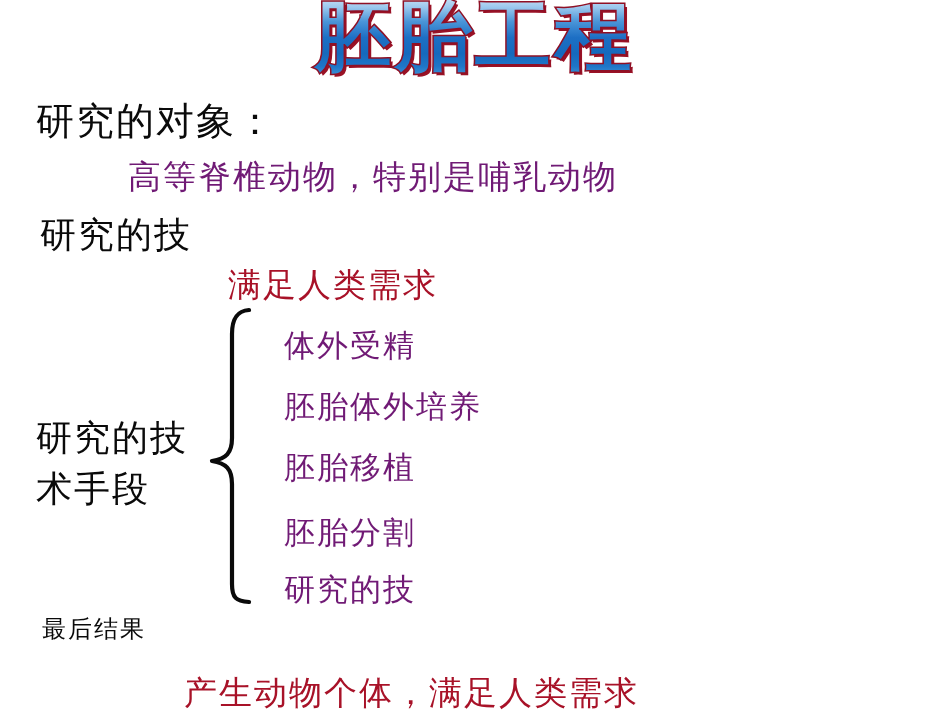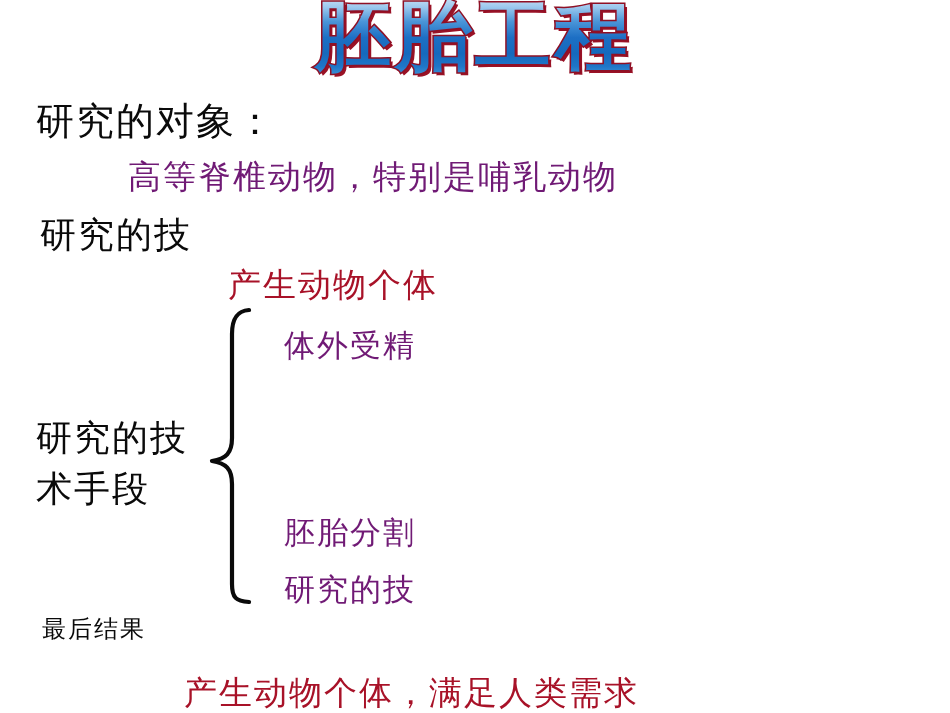--- a/index.html
+++ b/index.html
@@ -134,37 +134,39 @@
 <div id="slide">
 
   <div id="title-shadow">胚胎工程</div>
   <div id="title-outline">胚胎工程</div>
   <div id="title">胚胎工程</div>
 
   <div class="line black" id="subject-label">研究的对象：</div>
   <div class="line blue" id="subject-value">高等脊椎动物，特别是哺乳动物</div>
 
   <div class="line black" id="operate-label">研究的技</div>
-  <div class="line red" id="operate-value">产生动物个体</div>
+  <div class="line red" id="operate-value">满足人类需求</div>
 
   <div class="line black" id="tech-label">
     <div>研究的技</div>
     <div>术手段</div>
   </div>
 
   <svg id="brace" viewBox="0 0 50 300" aria-hidden="true">
     <path d="M 43 4
              C 30 5, 26 14, 26 28
              L 26 132
              C 26 147, 20 153, 6 155
              C 20 157, 26 163, 26 178
              L 26 278
              C 26 292, 30 295, 43 296" fill="none" stroke="#0a0a0a" stroke-width="4.2" stroke-linecap="round" stroke-linejoin="round"></path>
   </svg>
 
   <div class="line blue tech-item" id="tech-item-0">体外受精</div>
+  <div class="line blue tech-item" id="tech-item-1">胚胎体外培养</div>
+  <div class="line blue tech-item" id="tech-item-2">胚胎移植</div>
   <div class="line blue tech-item" id="tech-item-3">胚胎分割</div>
   <div class="line blue tech-item" id="tech-item-4">研究的技</div>
 
   <div class="line black" id="result-label">最后结果</div>
   <div class="line red" id="result-value">产生动物个体，满足人类需求</div>
 
 </div>
 
 </body></html>

